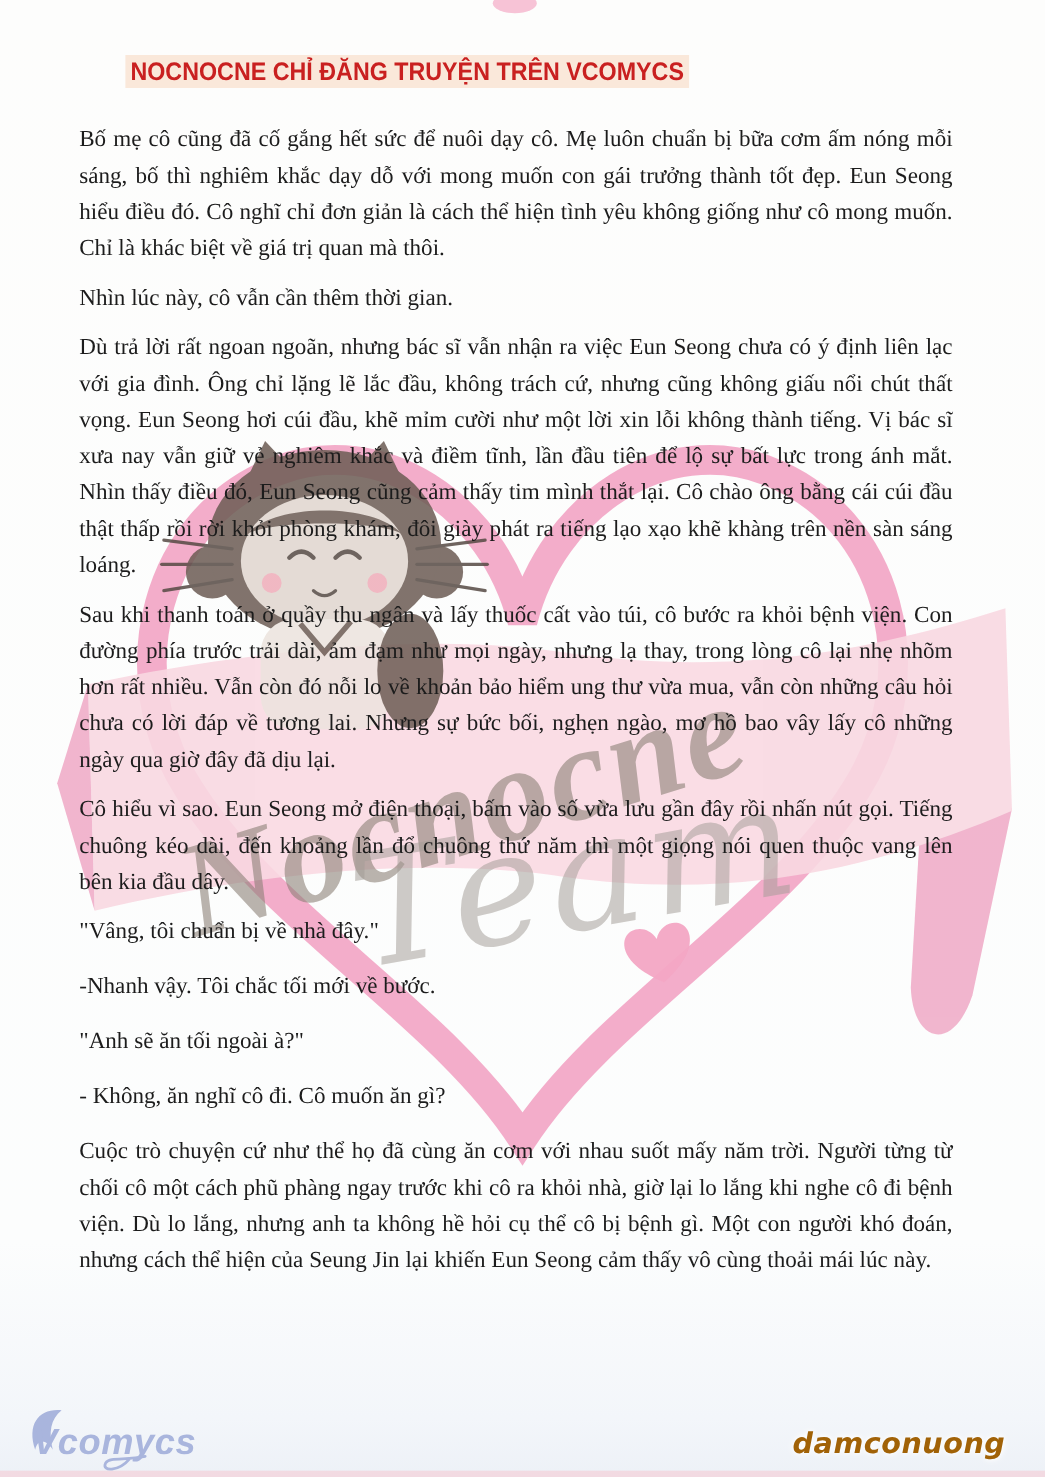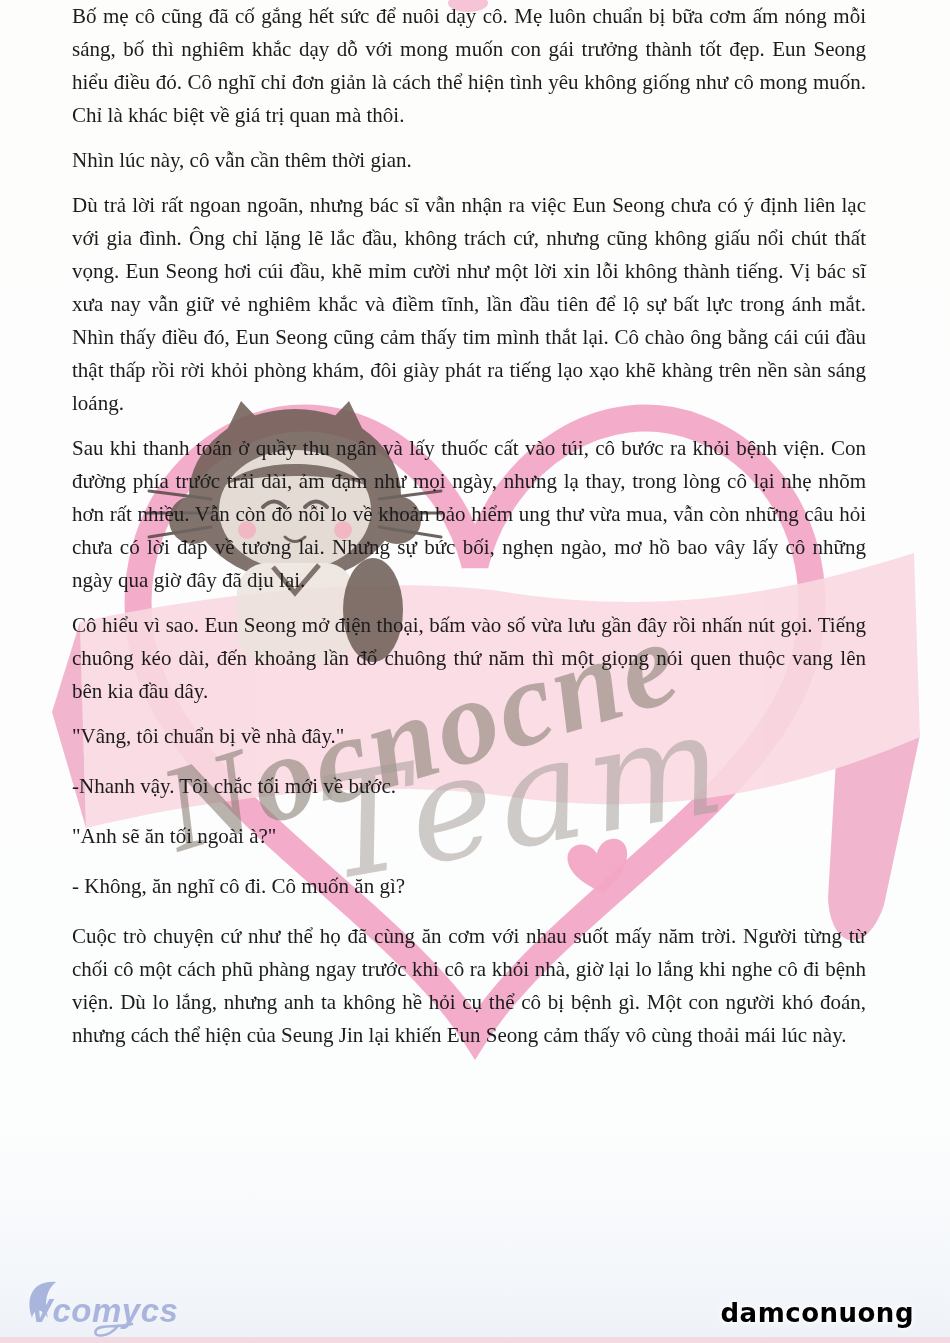--- a/index.html
+++ b/index.html
@@ -28,22 +28,23 @@
     text-align:justify;
   }
   p.dialogue{
     font-size:21px;line-height:33px;margin:0 0 17px 0;
     text-align:left;
   }
   .logo-left{position:absolute;left:22px;top:1278px;z-index:3;}
   .logo-right{
     position:absolute;right:36px;top:1298px;z-index:3;
     font-family:"DejaVu Sans",sans-serif;font-weight:bold;
-    font-size:26px;letter-spacing:0.5px;color:#000000;
+    font-size:26px;letter-spacing:0.5px;color:#a16207;
     text-shadow:0 0 5px #ffffff,0 0 9px #ffffff;
+    font-style:italic;
   }
   .bottom-strip{
     position:absolute;left:0;right:0;bottom:0;height:6px;z-index:1;
     background:#f3d4dc;opacity:.8;
   }
   .wm-nocnocne{
     font-family:"Liberation Serif",serif;font-weight:bold;font-style:italic;
   }
   .wm-team{
     font-family:"DejaVu Serif",serif;font-style:italic;
@@ -101,20 +102,23 @@
   </g>
 
   <text class="wm-nocnocne" transform="translate(178,852) rotate(-17)" font-size="122" letter-spacing="3" fill="#8a7f75" opacity="0.58">Nocnocne</text>
 
   <text class="wm-team" transform="translate(330,880) rotate(-10)" font-size="142" letter-spacing="6" fill="#a39d97" opacity="0.52">Team</text>
 
   <path transform="translate(565,845) rotate(-10)" d="M30,14 C22,-6 -8,0 2,26 C9,42 30,54 30,54 C30,54 51,42 58,26 C68,0 38,-6 30,14 Z" fill="#f3a6c4" opacity="0.95"></path>
 </svg>
 
 <div class="text-layer">
+  <div class="header-wrap">
+    <span class="header-notice">NOCNOCNE CHỈ ĐĂNG TRUYỆN TRÊN VCOMYCS</span>
+  </div>
 
   <p class="para">Bố mẹ cô cũng đã cố gắng hết sức để nuôi dạy cô. Mẹ luôn chuẩn bị bữa cơm ấm nóng mỗi sáng, bố thì nghiêm khắc dạy dỗ với mong muốn con gái trưởng thành tốt đẹp. Eun Seong hiểu điều đó. Cô nghĩ chỉ đơn giản là cách thể hiện tình yêu không giống như cô mong muốn. Chỉ là khác biệt về giá trị quan mà thôi.</p>
   <p class="para">Nhìn lúc này, cô vẫn cần thêm thời gian.</p>
   <p class="para">Dù trả lời rất ngoan ngoãn, nhưng bác sĩ vẫn nhận ra việc Eun Seong chưa có ý định liên lạc với gia đình. Ông chỉ lặng lẽ lắc đầu, không trách cứ, nhưng cũng không giấu nổi chút thất vọng. Eun Seong hơi cúi đầu, khẽ mỉm cười như một lời xin lỗi không thành tiếng. Vị bác sĩ xưa nay vẫn giữ vẻ nghiêm khắc và điềm tĩnh, lần đầu tiên để lộ sự bất lực trong ánh mắt. Nhìn thấy điều đó, Eun Seong cũng cảm thấy tim mình thắt lại. Cô chào ông bằng cái cúi đầu thật thấp rồi rời khỏi phòng khám, đôi giày phát ra tiếng lạo xạo khẽ khàng trên nền sàn sáng loáng.</p>
   <p class="para">Sau khi thanh toán ở quầy thu ngân và lấy thuốc cất vào túi, cô bước ra khỏi bệnh viện. Con đường phía trước trải dài, ảm đạm như mọi ngày, nhưng lạ thay, trong lòng cô lại nhẹ nhõm hơn rất nhiều. Vẫn còn đó nỗi lo về khoản bảo hiểm ung thư vừa mua, vẫn còn những câu hỏi chưa có lời đáp về tương lai. Nhưng sự bức bối, nghẹn ngào, mơ hồ bao vây lấy cô những ngày qua giờ đây đã dịu lại.</p>
   <p class="para">Cô hiểu vì sao. Eun Seong mở điện thoại, bấm vào số vừa lưu gần đây rồi nhấn nút gọi. Tiếng chuông kéo dài, đến khoảng lần đổ chuông thứ năm thì một giọng nói quen thuộc vang lên bên kia đầu dây.</p>
   <p class="dialogue">"Vâng, tôi chuẩn bị về nhà đây."</p>
   <p class="dialogue">-Nhanh vậy. Tôi chắc tối mới về bước.</p>
   <p class="dialogue">"Anh sẽ ăn tối ngoài à?"</p>
   <p class="dialogue">- Không, ăn nghĩ cô đi. Cô muốn ăn gì?</p>

